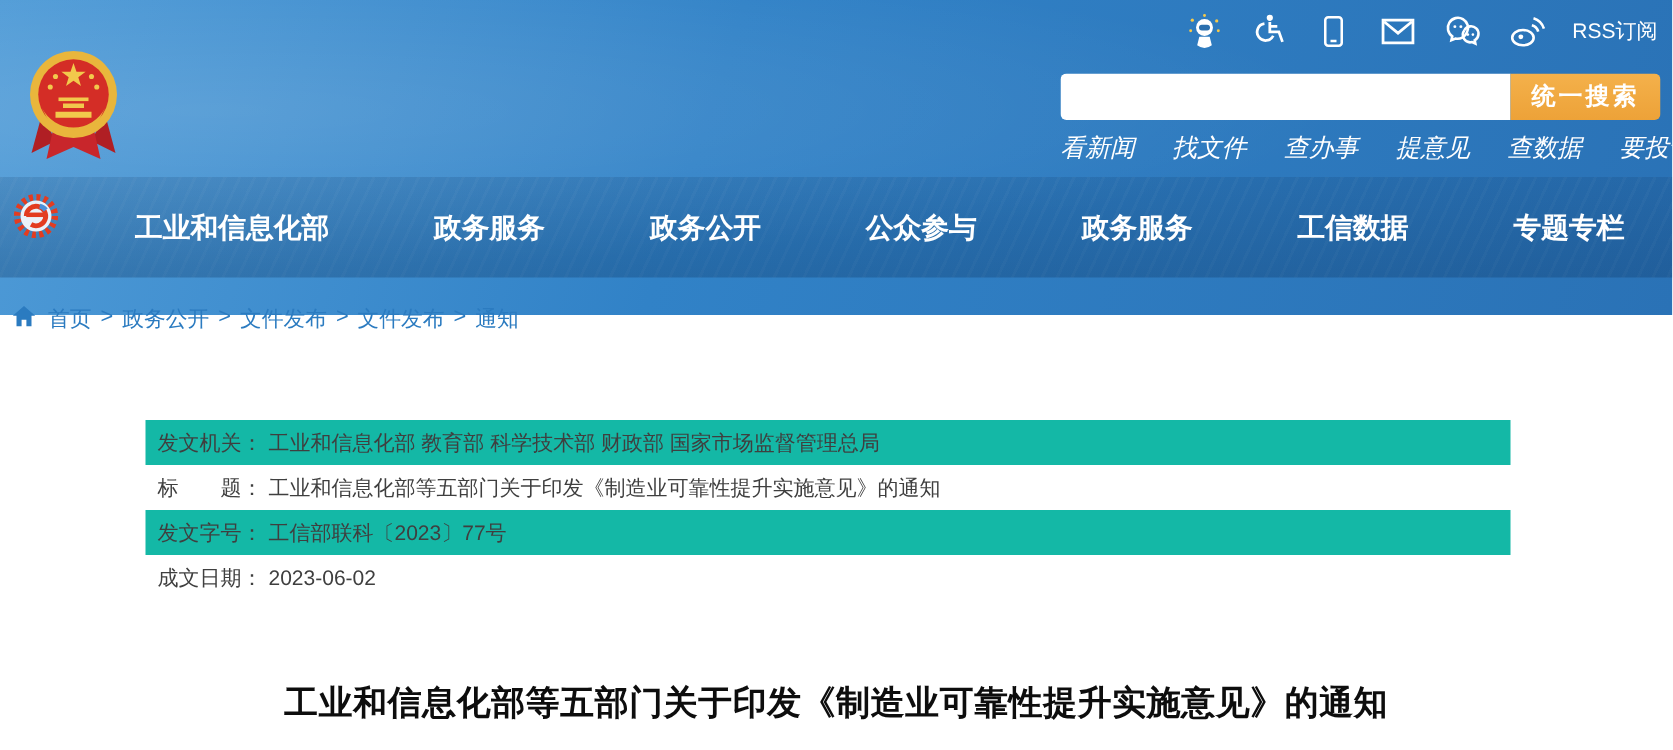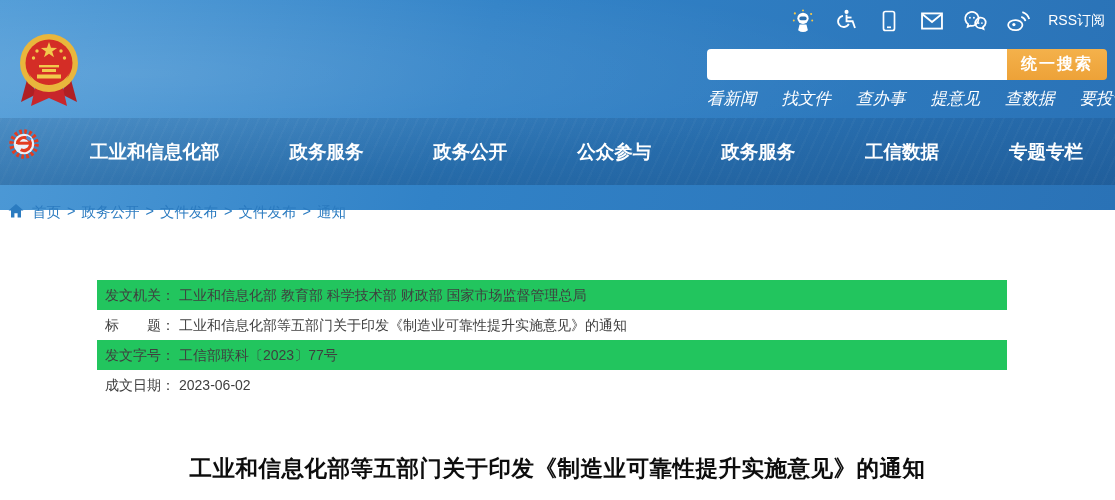--- a/index.html
+++ b/index.html
@@ -44,21 +44,21 @@
   .breadcrumb{position:absolute;left:8px;top:203px;display:flex;gap:6px;
               color:#2b7bc0;font-size:14.5px;}
   .breadcrumb .crumb{cursor:pointer;}
   .breadcrumb .sep{color:#2b7bc0;}
   .home-ico{width:16px;height:16px;margin-right:2px;}
 
   
   .meta{position:absolute;left:97px;top:280px;width:910px;}
   .mrow{height:30px;line-height:30px;font-size:14px;color:#3f3f3f;position:relative;
         padding-left:8px;box-sizing:border-box;white-space:nowrap;}
-  .mrow.gray{background:#22c55e;}
+  .mrow.gray{background:#14b8a6;}
   .mlabel{color:#3f3f3f;}
   .mval{margin-left:4px;color:#3f3f3f;}
   .mcell2{position:absolute;left:266px;top:0;}
 
   
   .article-title{position:absolute;left:0;top:453px;width:1115px;text-align:center;
                  font-size:22.5px;font-weight:bold;color:#0d0d0d;letter-spacing:.5px;}
 </style>
 </head>
 <body>

